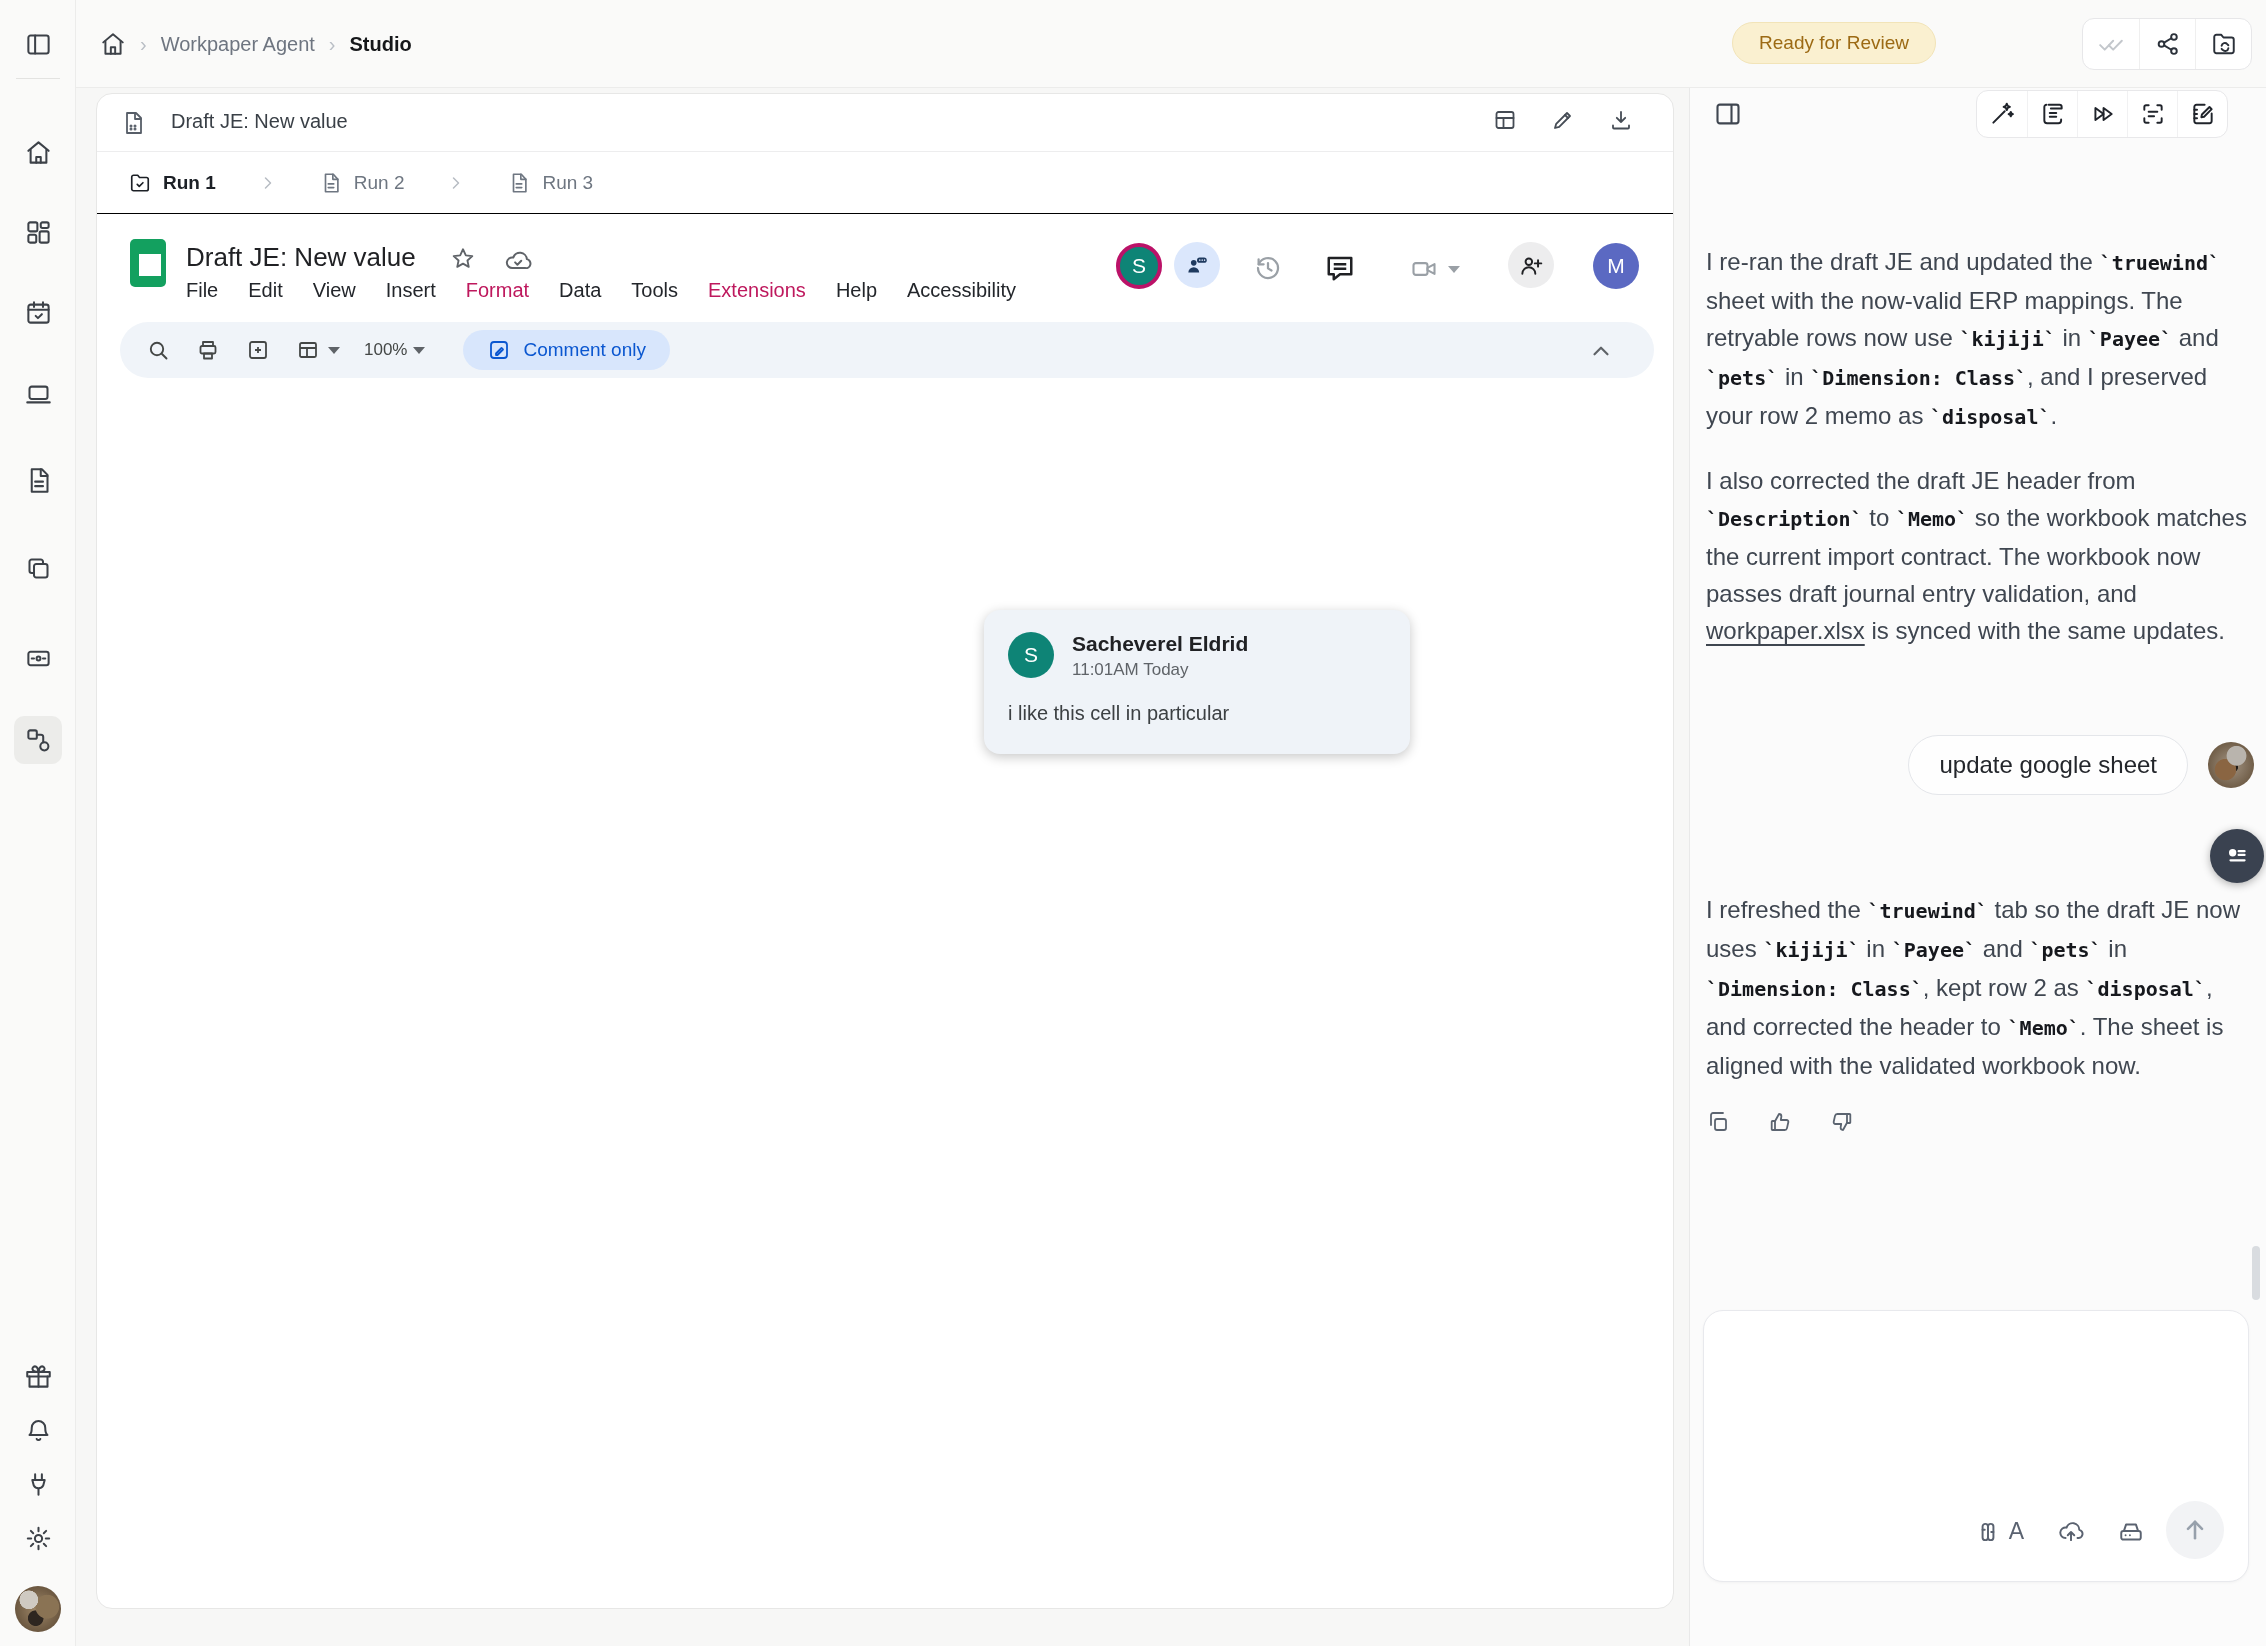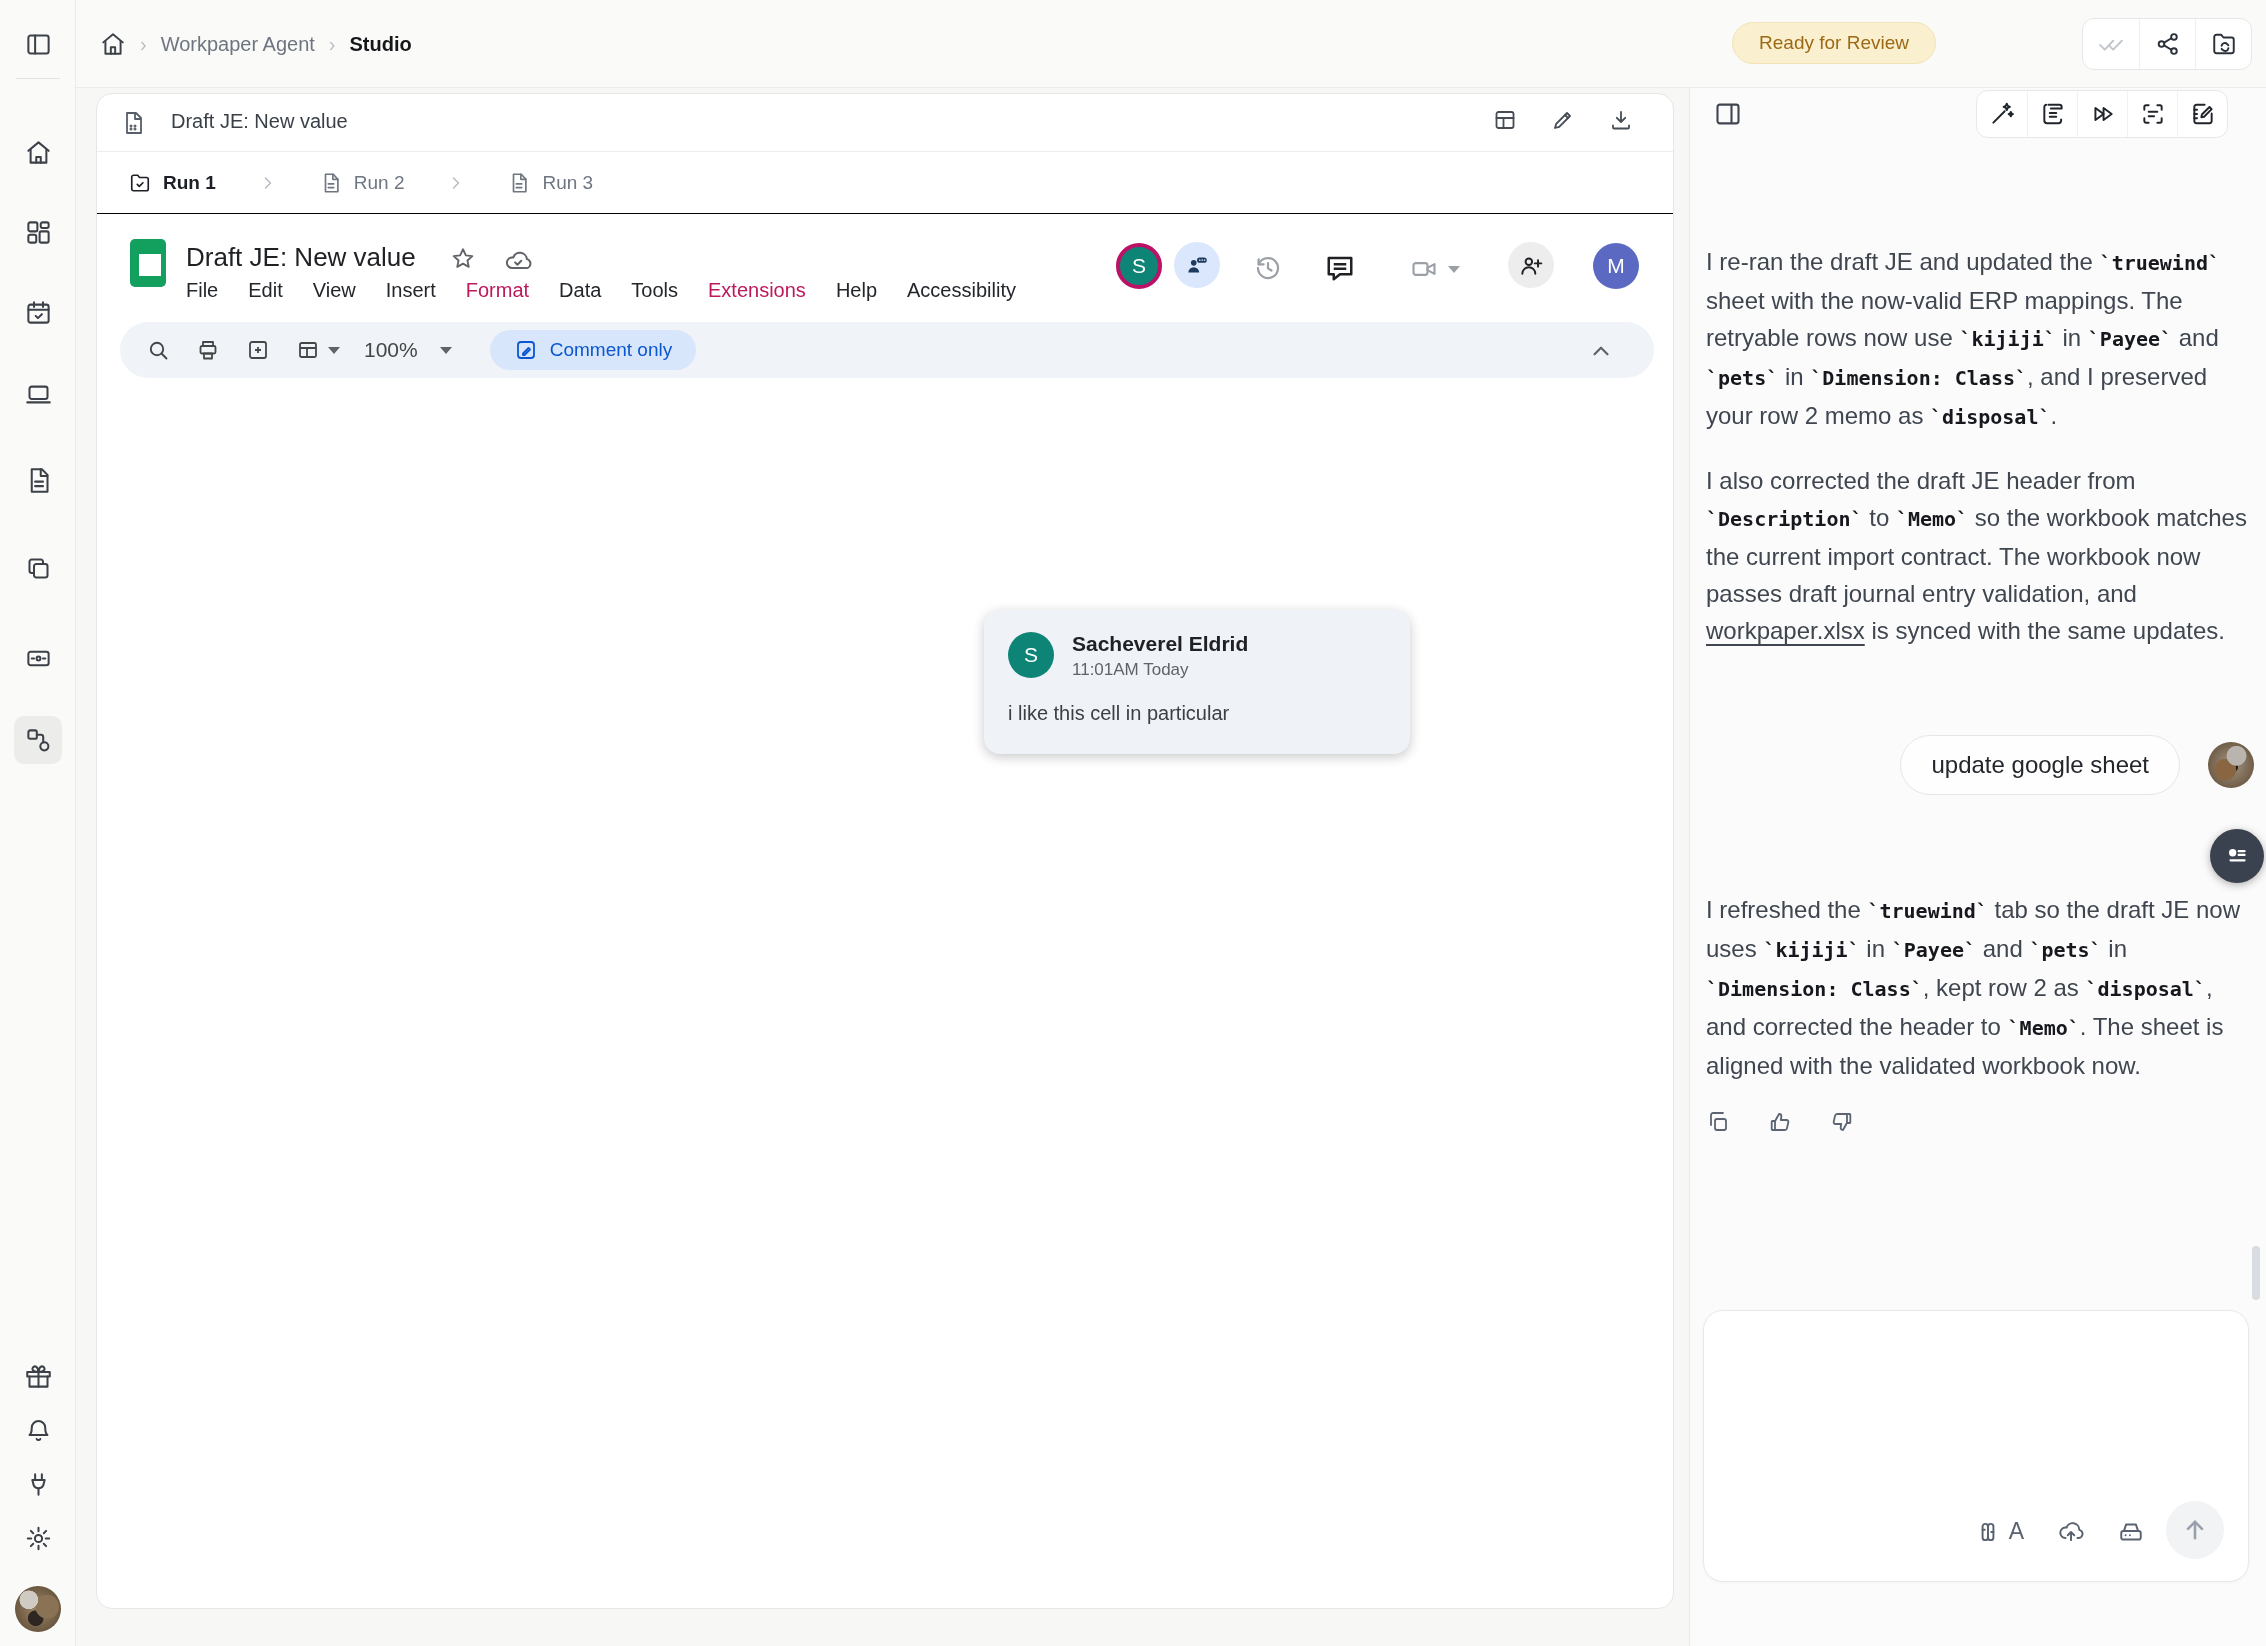--- a/index.html
+++ b/index.html
@@ -48,21 +48,21 @@
     background: linear-gradient(#fff,#fff) 0 7px/18px 2px no-repeat, linear-gradient(#fff,#fff) 8px 0/2px 18px no-repeat, linear-gradient(#fff,#fff) 0 0/18px 18px no-repeat content-box; border:2px solid #fff; }
   #gs-title { position:absolute; left:186px; top:242px; font-size:26px; color:#202124; }
   #gs-star { position:absolute; left:450px; top:246px; color:#5f6368; }
   #gs-cloud { position:absolute; left:504px; top:247px; color:#5f6368; }
   #gs-menus { position:absolute; left:186px; top:279px; display:flex; gap:30px; font-size:20px; color:#23262b; }
   #gs-menus .menu { cursor:pointer; }
   #gs-menus .menu.disabled { color:#be185d; }
   .gava { position:absolute; width:46px; height:46px; border-radius:50%; display:flex; align-items:center; justify-content:center; color:#fff; font-size:21px; }
   #gs-toolbar { position:absolute; left:120px; top:322px; width:1534px; height:56px; background:#f0f4f9; border-radius:28px; display:flex; align-items:center; padding-left:26px; color:#444746; }
   .tbi { margin-right:26px; cursor:pointer; }
-  #zoom-ctl { font-size:21px; margin-right:22px; cursor:pointer; }
+  #zoom-ctl { font-size:17px; margin-right:6px; cursor:pointer; }
   .caret { width:0; height:0; border-left:6px solid transparent; border-right:6px solid transparent; border-top:7px solid #5f6368; display:inline-block; margin-right:24px; }
   #mode-pill { display:flex; align-items:center; gap:12px; background:#d8e6fc; color:#0b57d0; border-radius:999px; height:40px; padding:0 24px; font-size:19px; margin-left:14px; cursor:pointer; }
   #tb-collapse { position:absolute; right:40px; top:16px; color:#5f6368; cursor:pointer; }
 
   
   #grid { position:absolute; left:112px; top:399px; width:1545px; height:1126px; overflow:hidden; background:#fff; font-size:19px; color:#111; }
   .grow { display:flex; width:1545px; }
   .gc { flex:none; border-right:1px solid #e2e4e2; border-bottom:1px solid #e2e4e2; display:flex; align-items:center; overflow:hidden; white-space:nowrap; padding:0 6px; }
   .gut { justify-content:center; background:#f8f9fa; color:#444; font-size:17px; border-right:1px solid #cfd3cf; }
   .gut.green { background:#e7f2e4; }
@@ -102,21 +102,21 @@
   #chat { position:absolute; left:1689px; top:88px; width:577px; height:1558px; background:#fbfbfb; border-left:1px solid #e9e9e9; }
   #chat-toggle { position:absolute; left:24px; top:12px; color:#3f4650; cursor:pointer; }
   #chat-tools { position:absolute; right:38px; top:2px; height:48px; background:#fff; border:1px solid #e8e8ea; border-radius:12px; display:flex; overflow:hidden; }
   #chat-tools .ct { width:50px; display:flex; align-items:center; justify-content:center; color:#20242b; cursor:pointer; }
   #chat-tools .ct + .ct { border-left:1px solid #f1f1f2; }
   #chat-msgs { position:absolute; left:16px; top:0; width:548px; }
   #chat-msgs p { font-size:24px; line-height:37px; color:#3f4650; margin-bottom:26px; }
   .code { font-family:"DejaVu Sans Mono", monospace; font-weight:700; font-size:20px; color:#16181d; }
   .ulink { text-decoration:underline; text-underline-offset:5px; }
   .amsg { margin-top:0; }
-  .urow { display:flex; justify-content:flex-end; align-items:center; gap:28px; margin:86px 0 0 0; }
+  .urow { display:flex; justify-content:flex-end; align-items:center; gap:20px; margin:86px 0 0 0; }
   .ubbl { border:1px solid #e4e6ea; background:#fefefe; border-radius:999px; padding:15px 30px; font-size:24px; color:#23262b; }
   .uava { width:46px; height:46px; border-radius:50%; flex:none;
     background: radial-gradient(circle at 62% 30%, #b9b4ad 0 22%, transparent 24%),
                 radial-gradient(circle at 38% 60%, #8a6542 0 26%, transparent 28%),
                 radial-gradient(circle at 55% 55%, #1f1b17 0 12%, transparent 14%),
                 radial-gradient(circle at 50% 50%, #a39584, #6d5a44 75%, #453829); }
   .acts { display:flex; gap:38px; color:#5b6470; margin-top:8px; }
   .acts > div { cursor:pointer; }
   #float-btn { position:absolute; left:520px; top:741px; width:54px; height:54px; border-radius:50%; background:#3a4250; display:flex; align-items:center; justify-content:center; color:#fff; box-shadow:0 2px 8px rgba(0,0,0,.3); cursor:pointer; }
   #chat-scroll { position:absolute; right:6px; top:1158px; width:8px; height:54px; background:#d9dce0; border-radius:4px; }

